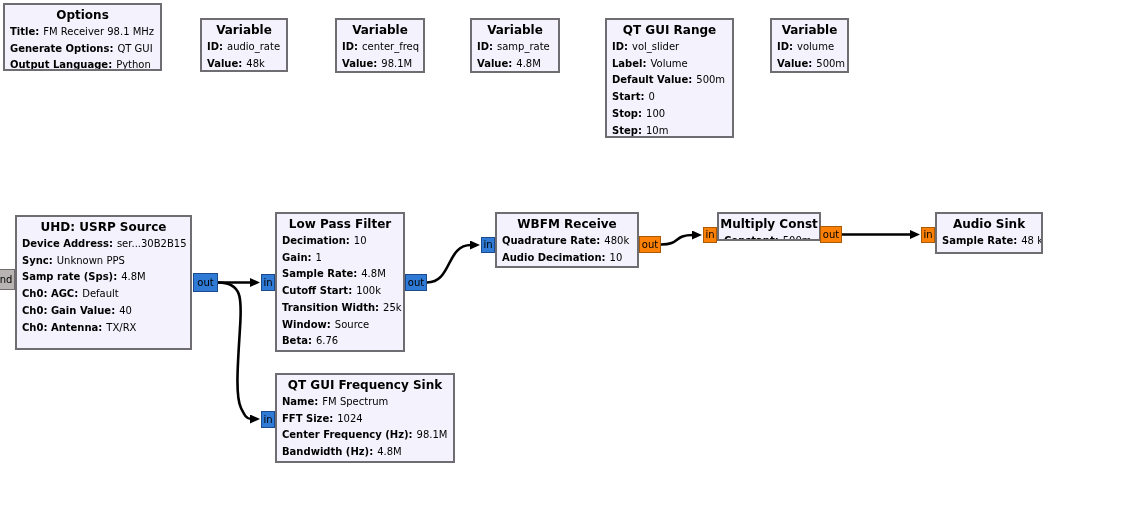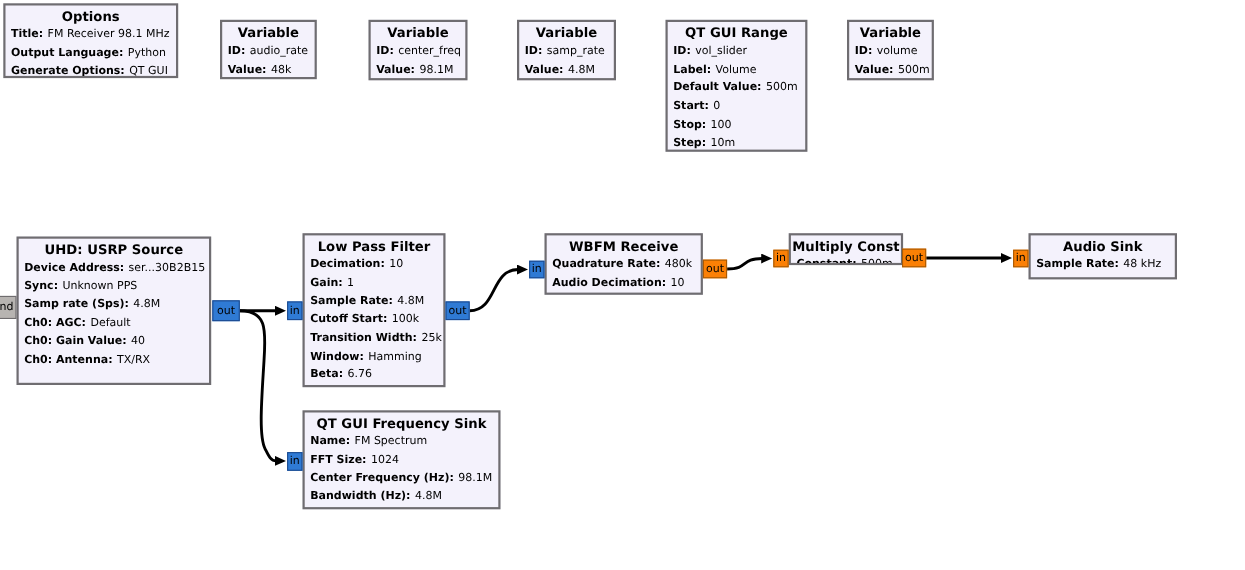--- a/index.html
+++ b/index.html
@@ -34,22 +34,22 @@
     <path class="wire" d="M 218 282.5 L 251 282.5" marker-end="url(#arr)"></path>
     <path class="wire" d="M 218 282.5 C 242 282.5 242 298 240 328 C 238 362 235 396 241 408 C 244 414 246 419 251 419" marker-end="url(#arr)"></path>
     <path class="wire" d="M 427 282.5 C 452 282.5 446 245 471 245" marker-end="url(#arr)"></path>
     <path class="wire" d="M 661 244.5 C 681 244.5 673 235 693 235" marker-end="url(#arr)"></path>
     <path class="wire" d="M 842 234.5 L 911 234.5" marker-end="url(#arr)"></path>
   </svg>
 
   <div class="block" style="left:3px;top:3px;width:159px;height:68px">
     <div class="title">Options</div>
     <div class="param"><span class="k">Title:</span><span class="v">FM Receiver 98.1 MHz</span></div>
+    <div class="param"><span class="k">Generate Options:</span><span class="v">QT GUI</span></div>
     <div class="param"><span class="k">Output Language:</span><span class="v">Python</span></div>
-    <div class="param"><span class="k">Generate Options:</span><span class="v">QT GUI</span></div>
   </div>
 
   <div class="block" style="left:200px;top:18px;width:88px;height:54px">
     <div class="title">Variable</div>
     <div class="param"><span class="k">ID:</span><span class="v">audio_rate</span></div>
     <div class="param"><span class="k">Value:</span><span class="v">48k</span></div>
   </div>
 
   <div class="block" style="left:335px;top:18px;width:90px;height:55px">
     <div class="title">Variable</div>
@@ -89,36 +89,36 @@
     <div class="param"><span class="k">Ch0: Antenna:</span><span class="v">TX/RX</span></div>
   </div>
 
   <div class="block" style="left:275px;top:212px;width:130px;height:140px">
     <div class="title">Low Pass Filter</div>
     <div class="param"><span class="k">Decimation:</span><span class="v">10</span></div>
     <div class="param"><span class="k">Gain:</span><span class="v">1</span></div>
     <div class="param"><span class="k">Sample Rate:</span><span class="v">4.8M</span></div>
     <div class="param"><span class="k">Cutoff Start:</span><span class="v">100k</span></div>
     <div class="param"><span class="k">Transition Width:</span><span class="v">25k</span></div>
-    <div class="param"><span class="k">Window:</span><span class="v">Hamming</span></div>
+    <div class="param"><span class="k">Window:</span><span class="v">Source</span></div>
     <div class="param"><span class="k">Beta:</span><span class="v">6.76</span></div>
   </div>
 
   <div class="block" style="left:495px;top:212px;width:144px;height:56px">
     <div class="title">WBFM Receive</div>
     <div class="param"><span class="k">Quadrature Rate:</span><span class="v">480k</span></div>
     <div class="param"><span class="k">Audio Decimation:</span><span class="v">10</span></div>
   </div>
 
   <div class="block" style="left:717px;top:212px;width:104px;height:29px">
     <div class="title">Multiply Const</div>
     <div class="param"><span class="k">Constant:</span><span class="v">500m</span></div>
   </div>
 
-  <div class="block" style="left:935px;top:212px;width:135px;height:42px">
+  <div class="block" style="left:935px;top:212px;width:108px;height:42px">
     <div class="title">Audio Sink</div>
     <div class="param"><span class="k">Sample Rate:</span><span class="v">48 kHz</span></div>
   </div>
 
   <div class="block" style="left:275px;top:373px;width:180px;height:90px">
     <div class="title">QT GUI Frequency Sink</div>
     <div class="param"><span class="k">Name:</span><span class="v">FM Spectrum</span></div>
     <div class="param"><span class="k">FFT Size:</span><span class="v">1024</span></div>
     <div class="param"><span class="k">Center Frequency (Hz):</span><span class="v">98.1M</span></div>
     <div class="param"><span class="k">Bandwidth (Hz):</span><span class="v">4.8M</span></div>

